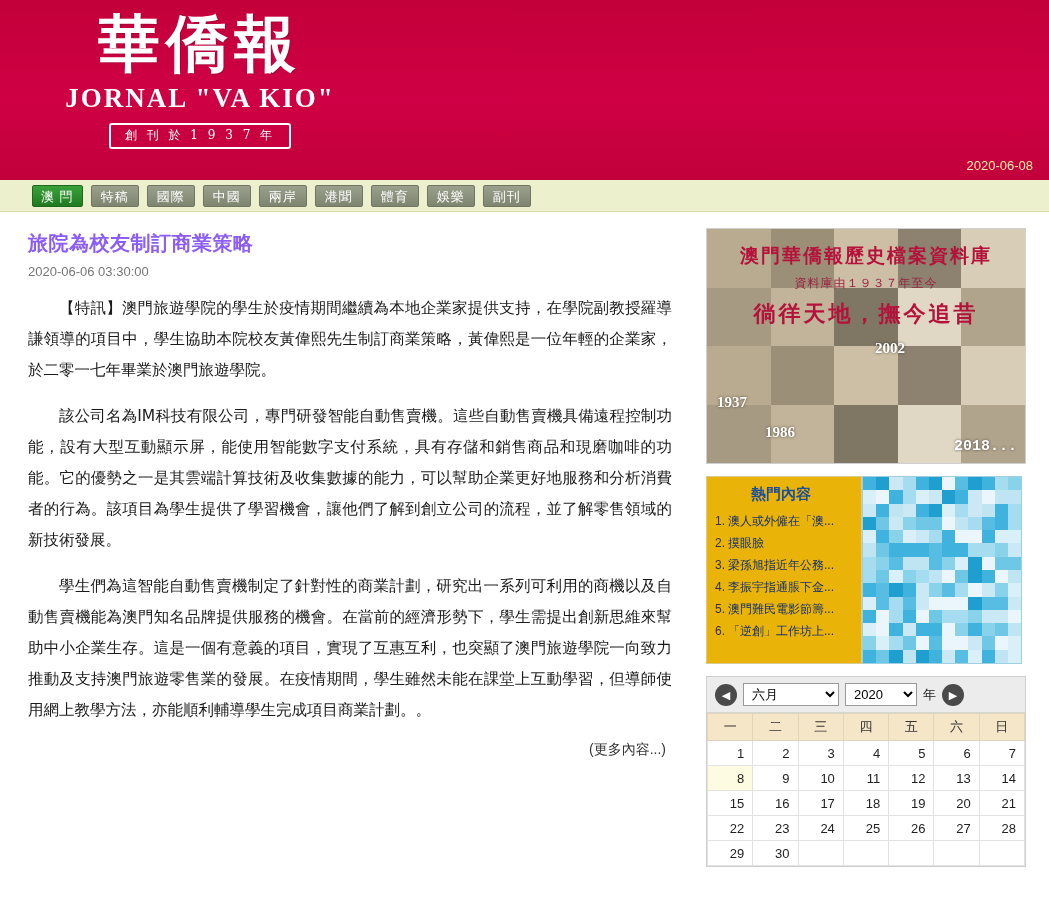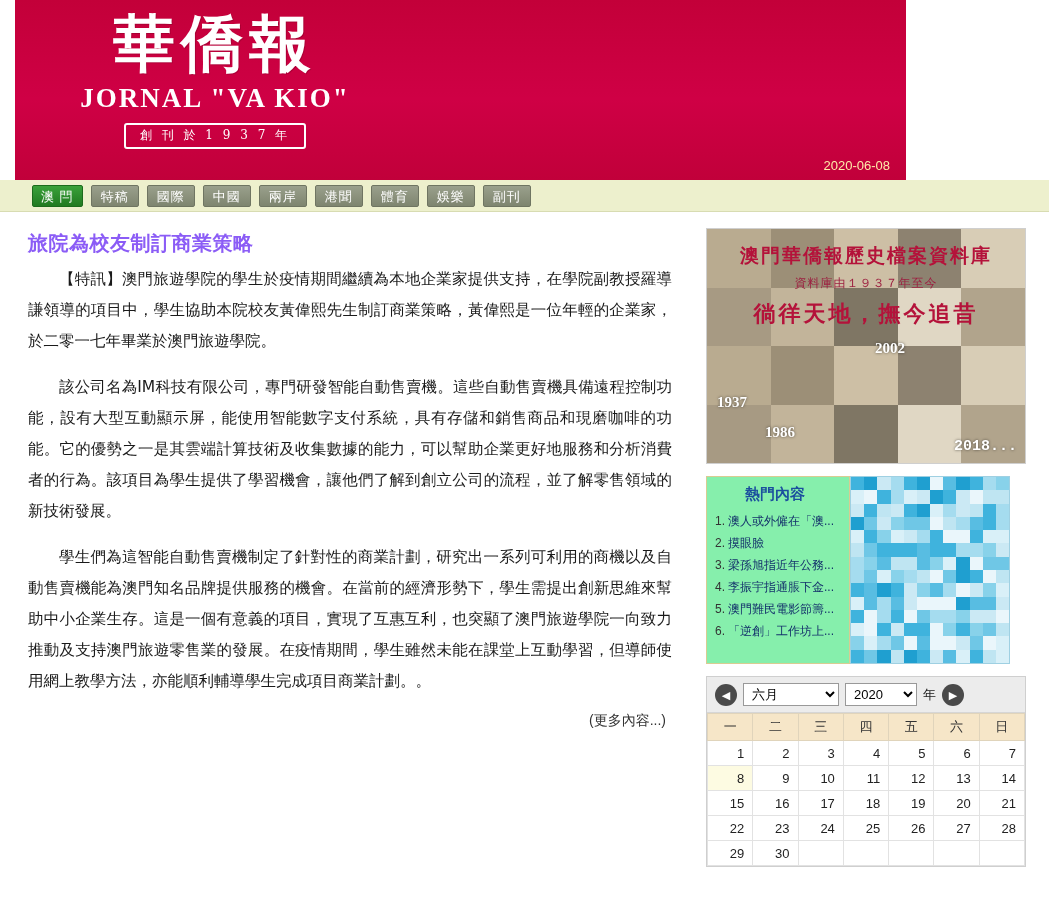--- a/index.html
+++ b/index.html
@@ -7,26 +7,25 @@
     margin: 0; padding: 0;
     width: 1049px; height: 903px;
     background: #ffffff;
     font-family: "Liberation Sans", sans-serif;
     overflow: hidden;
   }
 
   
   .masthead {
     position: relative;
-    width: 891px;
+    width: 1049px;
     height: 180px;
     background: #c8003c;
     background: linear-gradient(180deg, #c30039 0%, #cf0045 55%, #c1003a 100%);
     overflow: hidden;
-    margin-left: 15px;
   }
   .masthead-inner {
     position: absolute;
     left: 50px;
     top: 8px;
     width: 300px;
     text-align: center;
   }
   .logo-chinese {
     font-family: "DejaVu Serif", "Liberation Serif", serif;
@@ -179,22 +178,22 @@
   }
 
   
   .side-row {
     display: flex;
     margin-top: 12px;
     width: 320px;
     height: 188px;
   }
   .hot-box {
-    width: 144px;
-    background: #86efac;
+    width: 156px;
+    background: #eab308;
     border: 1px solid #d9cc92;
     padding: 6px 12px 0 6px;
   }
   .hot-title {
     text-align: center;
     font-size: 15px;
     font-weight: bold;
     color: #1b4f9e;
     margin: 2px 0 6px 0;
   }
@@ -299,20 +298,21 @@
   <div class="nav-item">港聞</div>
   <div class="nav-item">體育</div>
   <div class="nav-item">娛樂</div>
   <div class="nav-item">副刊</div>
 </div>
 
 <div class="content">
 
   <div class="article-col">
     <h1 class="article-title">旅院為校友制訂商業策略</h1>
+    <div class="article-date">2020-06-06 03:30:00</div>
     <div class="article-body">
       <p>【特訊】澳門旅遊學院的學生於疫情期間繼續為本地企業家提供支持，在學院副教授羅導謙領導的項目中，學生協助本院校友黃偉熙先生制訂商業策略，黃偉熙是一位年輕的企業家，於二零一七年畢業於澳門旅遊學院。</p>
       <p>該公司名為IM科技有限公司，專門研發智能自動售賣機。這些自動售賣機具備遠程控制功能，設有大型互動顯示屏，能使用智能數字支付系統，具有存儲和銷售商品和現磨咖啡的功能。它的優勢之一是其雲端計算技術及收集數據的能力，可以幫助企業更好地服務和分析消費者的行為。該項目為學生提供了學習機會，讓他們了解到創立公司的流程，並了解零售領域的新技術發展。</p>
       <p>學生們為這智能自動售賣機制定了針對性的商業計劃，研究出一系列可利用的商機以及自動售賣機能為澳門知名品牌提供服務的機會。在當前的經濟形勢下，學生需提出創新思維來幫助中小企業生存。這是一個有意義的項目，實現了互惠互利，也突顯了澳門旅遊學院一向致力推動及支持澳門旅遊零售業的發展。在疫情期間，學生雖然未能在課堂上互動學習，但導師使用網上教學方法，亦能順利輔導學生完成項目商業計劃。。</p>
     </div>
     <div class="article-more">(更多內容...)</div>
   </div>
 
   <div class="side-col">
 

